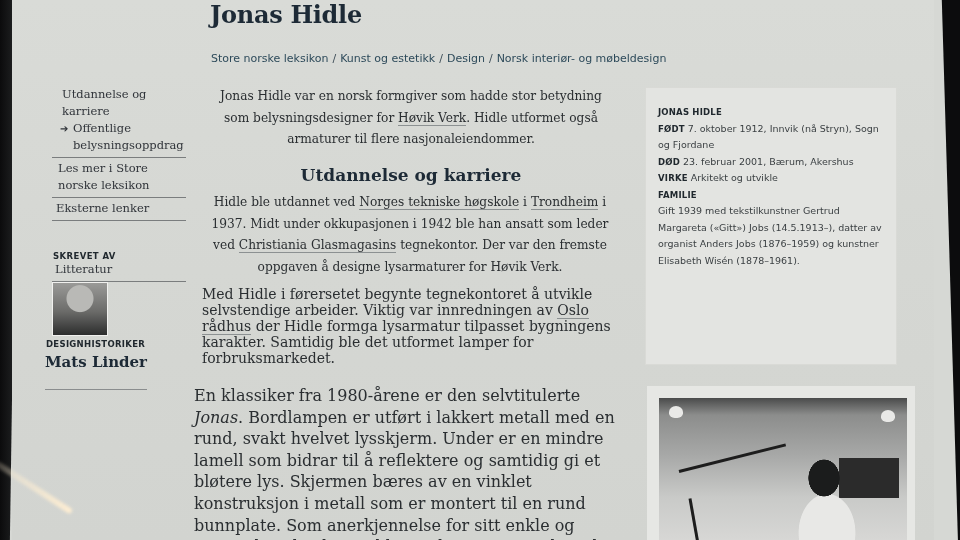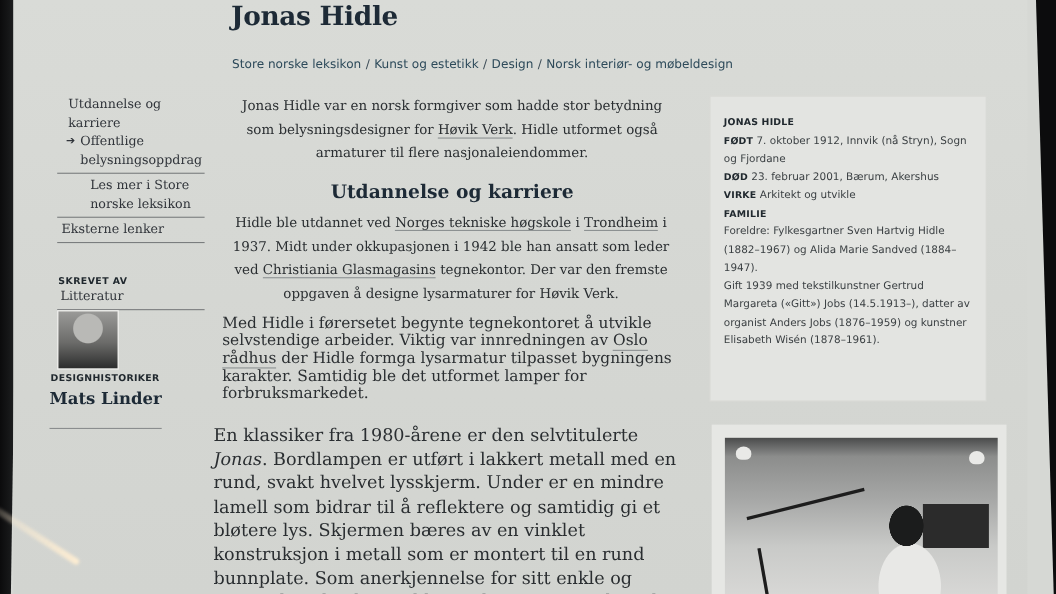--- a/index.html
+++ b/index.html
@@ -131,21 +131,21 @@
   <a>Store norske leksikon</a><span class="sep">/</span><a>Kunst og estetikk</a><span class="sep">/</span><a>Design</a><span class="sep">/</span><a>Norsk interiør- og møbeldesign</a>
 </nav>
 
 <aside class="toc">
   <a class="item l1">Utdannelse og karriere</a>
   <a class="item sub">
     <span class="arrow">➔</span>
     <span class="txt">Offentlige belysningsoppdrag</span>
   </a>
   <div class="sep"></div>
-  <a class="item" style="padding-left:6px;margin-left:24px;">Les mer i Store norske leksikon</a>
+  <a class="item" style="padding-left:6px;">Les mer i Store norske leksikon</a>
   <div class="sep"></div>
   <a class="item" style="padding-left:4px;">Eksterne lenker</a>
   <div class="sep"></div>
   <a class="item" style="padding-left:3px;margin-top:40px;">Litteratur</a>
   <div class="sep"></div>
 </aside>
 
 <div class="written-label">SKREVET AV</div>
 <div class="avatar"></div>
 <div class="author-role">DESIGNHISTORIKER</div>
@@ -169,21 +169,20 @@
   <span>En klassiker fra 1980-årene er den selvtitulerte </span><em>Jonas</em><span>. Bordlampen er utført i lakkert metall med en rund, svakt hvelvet lysskjerm. Under er en mindre lamell som bidrar til å reflektere og samtidig gi et bløtere lys. Skjermen bæres av en vinklet konstruksjon i metall som er montert til en rund bunnplate. Som anerkjennelse for sitt enkle og minimalistiske design ble produsenten Høvik Verk og Jonas Hidle tildelt prisen </span><a class="link">Merket for god norsk design</a><span> 1987.</span>
 </p>
 
 <aside class="infobox">
   <div class="inner">
     <span class="ib-row ib-label">JONAS HIDLE</span>
     <span class="ib-row"><span class="ib-label">FØDT</span><span>7. oktober 1912, Innvik (nå Stryn), Sogn og Fjordane</span></span>
     <span class="ib-row"><span class="ib-label">DØD</span><span>23. februar 2001, Bærum, Akershus</span></span>
     <span class="ib-row"><span class="ib-label">VIRKE</span><span>Arkitekt og utvikle</span></span>
     <span class="ib-row ib-label">FAMILIE</span>
-    <span class="ib-row">Foreldre: Fylkesgartner Sven Hartvig Hidle (1882–1967) og Alida Marie Sandved (1884–1947).</span>
     <span class="ib-row">Gift 1939 med tekstilkunstner Gertrud Margareta («Gitt») Jobs (14.5.1913–), datter av organist Anders Jobs (1876–1959) og kunstner Elisabeth Wisén (1878–1961).</span>
   </div>
 </aside>
 
 <figure class="photo-frame" style="margin:0;">
   <div class="photo" title="Black-and-white photo of Jonas Hidle at a drafting table">
     <div class="lamp" style="left:10px;top:8px;"></div>
     <div class="lamp" style="left:222px;top:12px;"></div>
     <div class="drafting-arm"></div>
     <div class="drafting-leg"></div>

